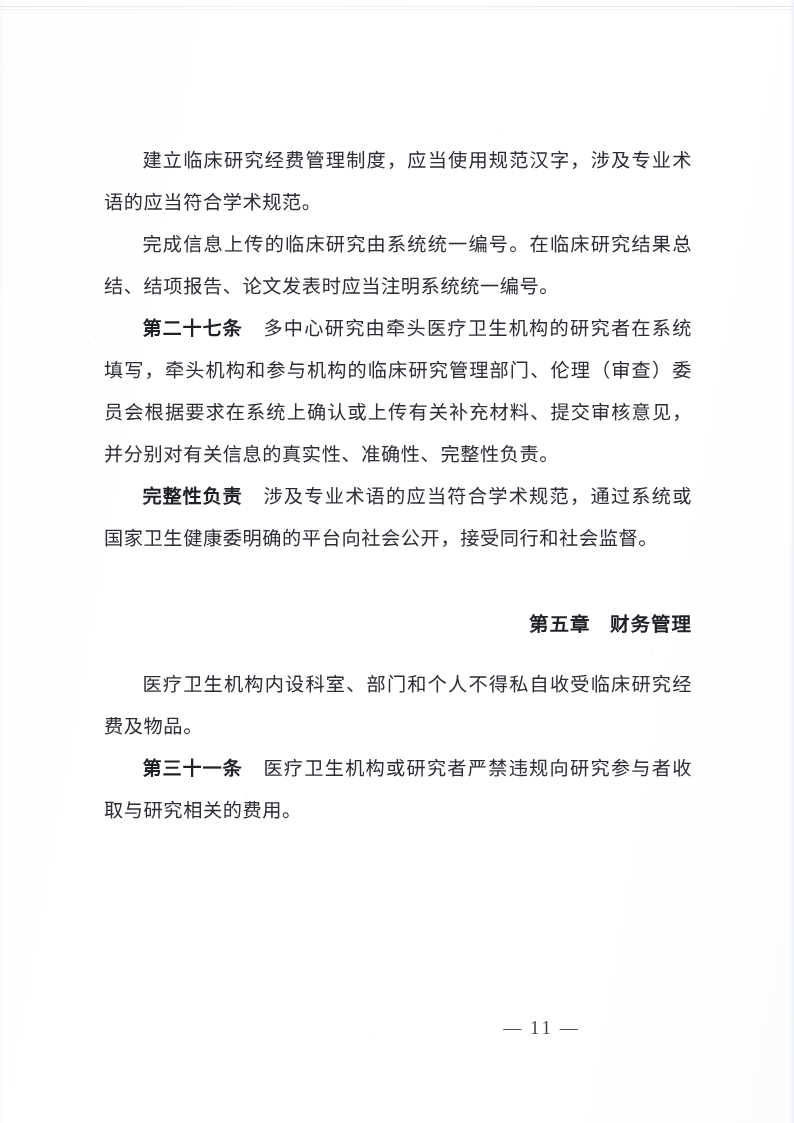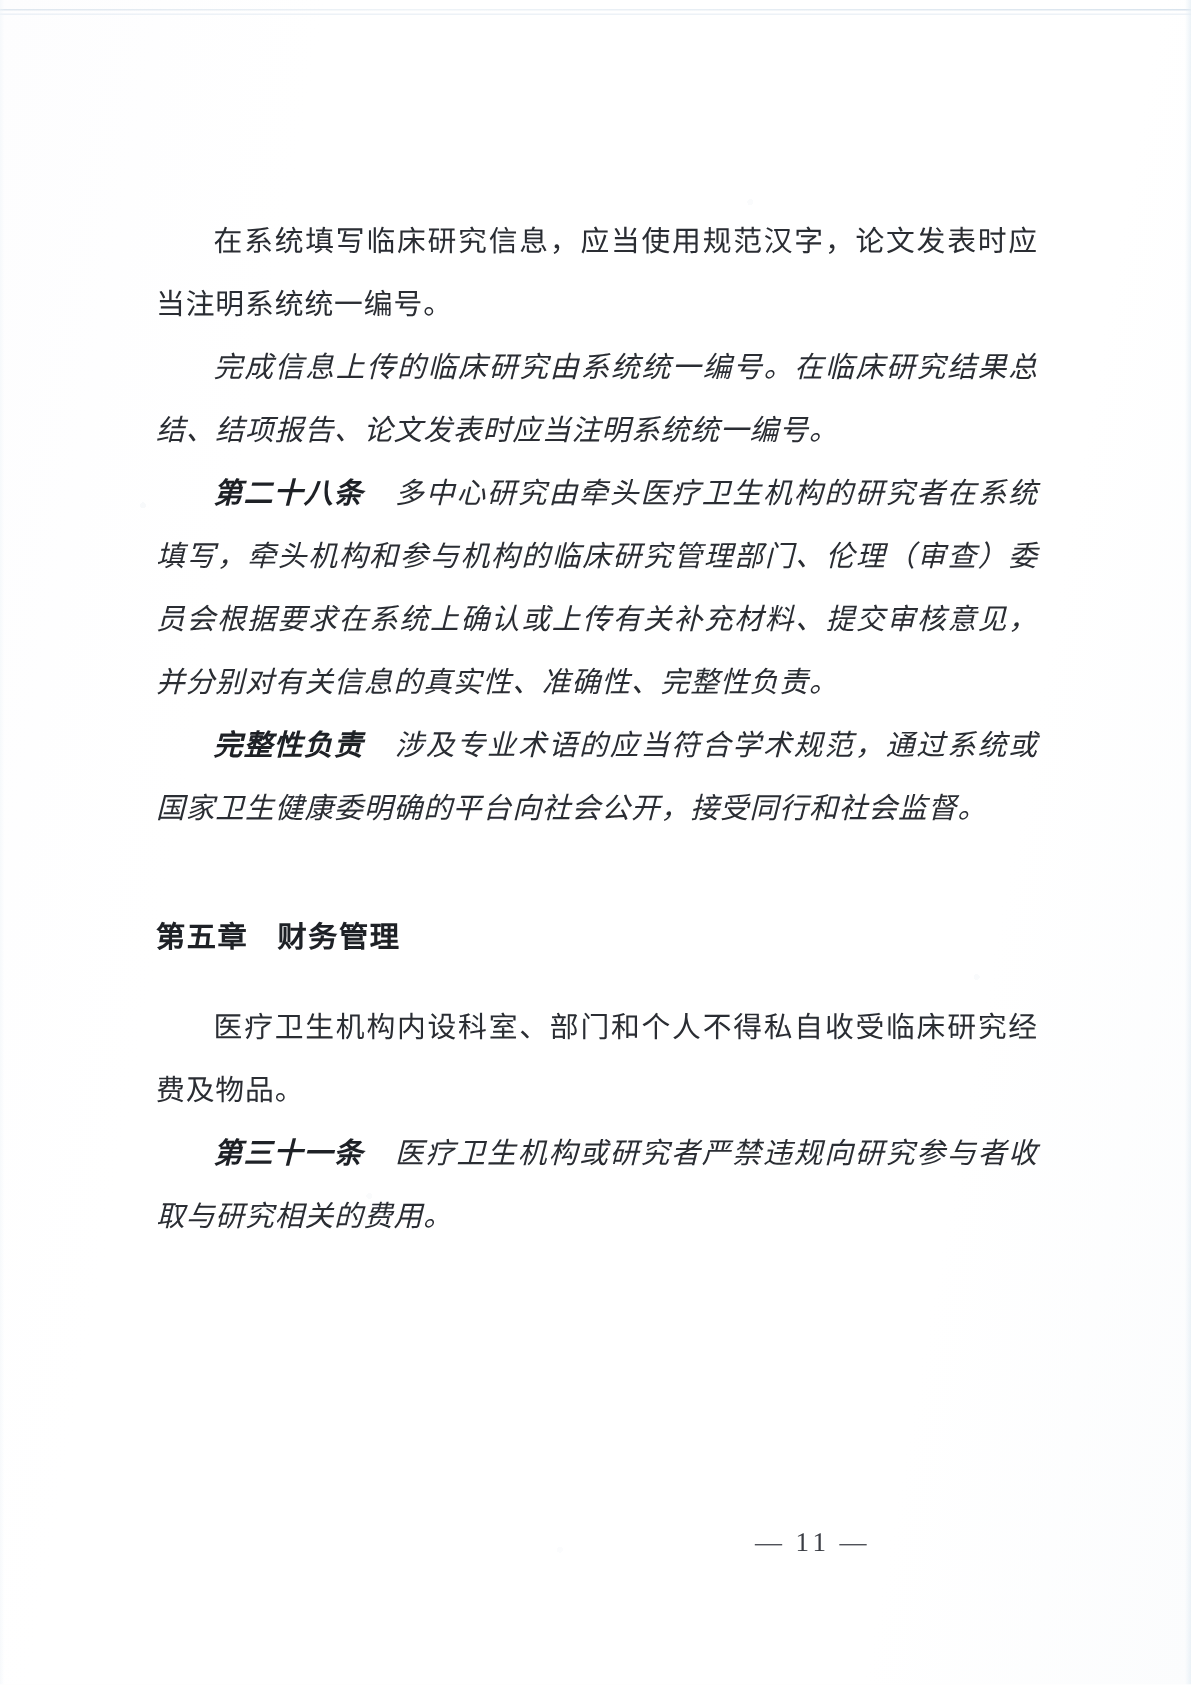--- a/index.html
+++ b/index.html
@@ -97,21 +97,20 @@
     color: #2a2d33;
     text-align: justify;
     text-justify: inter-character;
     text-indent: 2em;
     letter-spacing: 0.6px;
     -webkit-font-smoothing: antialiased;
   }
 
   .para + .para {
     margin-top: 0;
-    font-style: italic;
   }
 
   
   .art-no {
     font-family: "DejaVu Sans", "Liberation Sans", sans-serif;
     font-weight: 700;
     letter-spacing: 0.2px;
     color: #1e2126;
   }
   .art-gap {
@@ -120,21 +119,21 @@
   }
 
   
   .chapter-heading {
     margin: 0;
     font-family: "DejaVu Sans", "Liberation Sans", sans-serif;
     font-weight: 700;
     font-size: 19.5px;
     line-height: 42px;
     color: #1e2126;
-    text-align: left;
+    text-align: right;
     text-indent: 0;
     letter-spacing: 1px;
   }
   .chapter-gap {
     display: inline-block;
     width: 1em;
   }
 
   
   .sp-before-chapter { height: 44px; }
@@ -170,25 +169,25 @@
 <div class="page">
 
   <div class="scan-edge-top"></div>
   <div class="scan-edge-top2"></div>
   <div class="scan-edge-left"></div>
   <div class="scan-edge-right"></div>
   <div class="scan-noise"></div>
 
   <div class="content">
 
-    <p class="para"><span>在系统填写临床研究信息，应当使用规范汉字，论文发表时应当注明系统统一编号。</span></p>
+    <p class="para"><span>建立临床研究经费管理制度，应当使用规范汉字，涉及专业术语的应当符合学术规范。</span></p>
 
     <p class="para"><span>完成信息上传的临床研究由系统统一编号。在临床研究结果总结、结项报告、论文发表时应当注明系统统一编号。</span></p>
 
-    <p class="para"><span class="art-no">第二十八条</span><span class="art-gap"></span><span>多中心研究由牵头医疗卫生机构的研究者在系统填写，牵头机构和参与机构的临床研究管理部门、伦理（审查）委员会根据要求在系统上确认或上传有关补充材料、提交审核意见，并分别对有关信息的真实性、准确性、完整性负责。</span></p>
+    <p class="para"><span class="art-no">第二十七条</span><span class="art-gap"></span><span>多中心研究由牵头医疗卫生机构的研究者在系统填写，牵头机构和参与机构的临床研究管理部门、伦理（审查）委员会根据要求在系统上确认或上传有关补充材料、提交审核意见，并分别对有关信息的真实性、准确性、完整性负责。</span></p>
 
     <p class="para"><span class="art-no">完整性负责</span><span class="art-gap"></span><span>涉及专业术语的应当符合学术规范，通过系统或国家卫生健康委明确的平台向社会公开，接受同行和社会监督。</span></p>
 
     <div class="sp-before-chapter"></div>
 
     <h2 class="chapter-heading"><span>第五章</span><span class="chapter-gap"></span><span>财务管理</span></h2>
 
     <div class="sp-after-chapter"></div>
 
 

